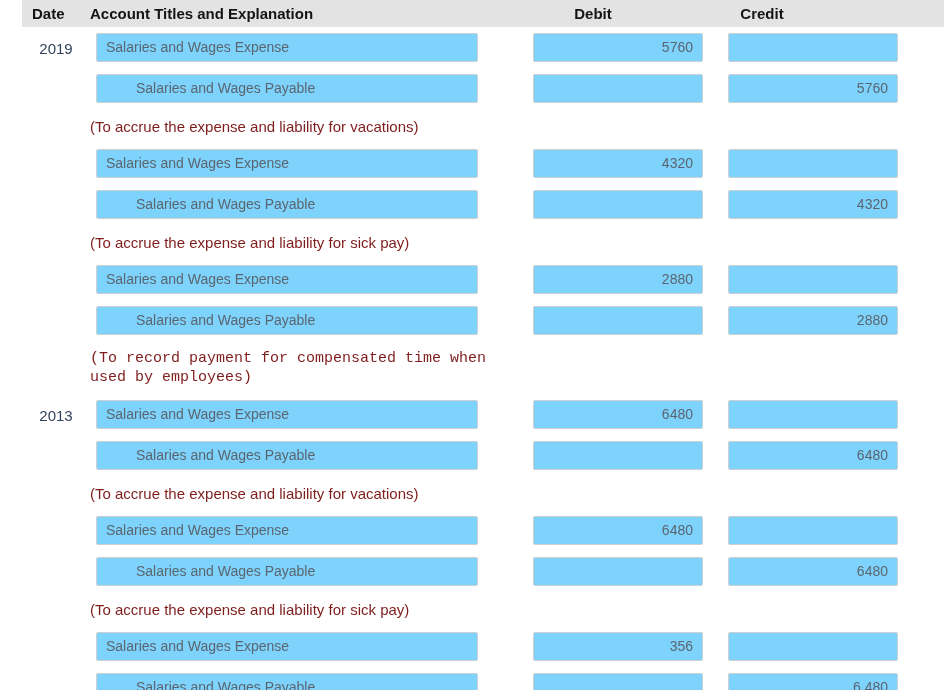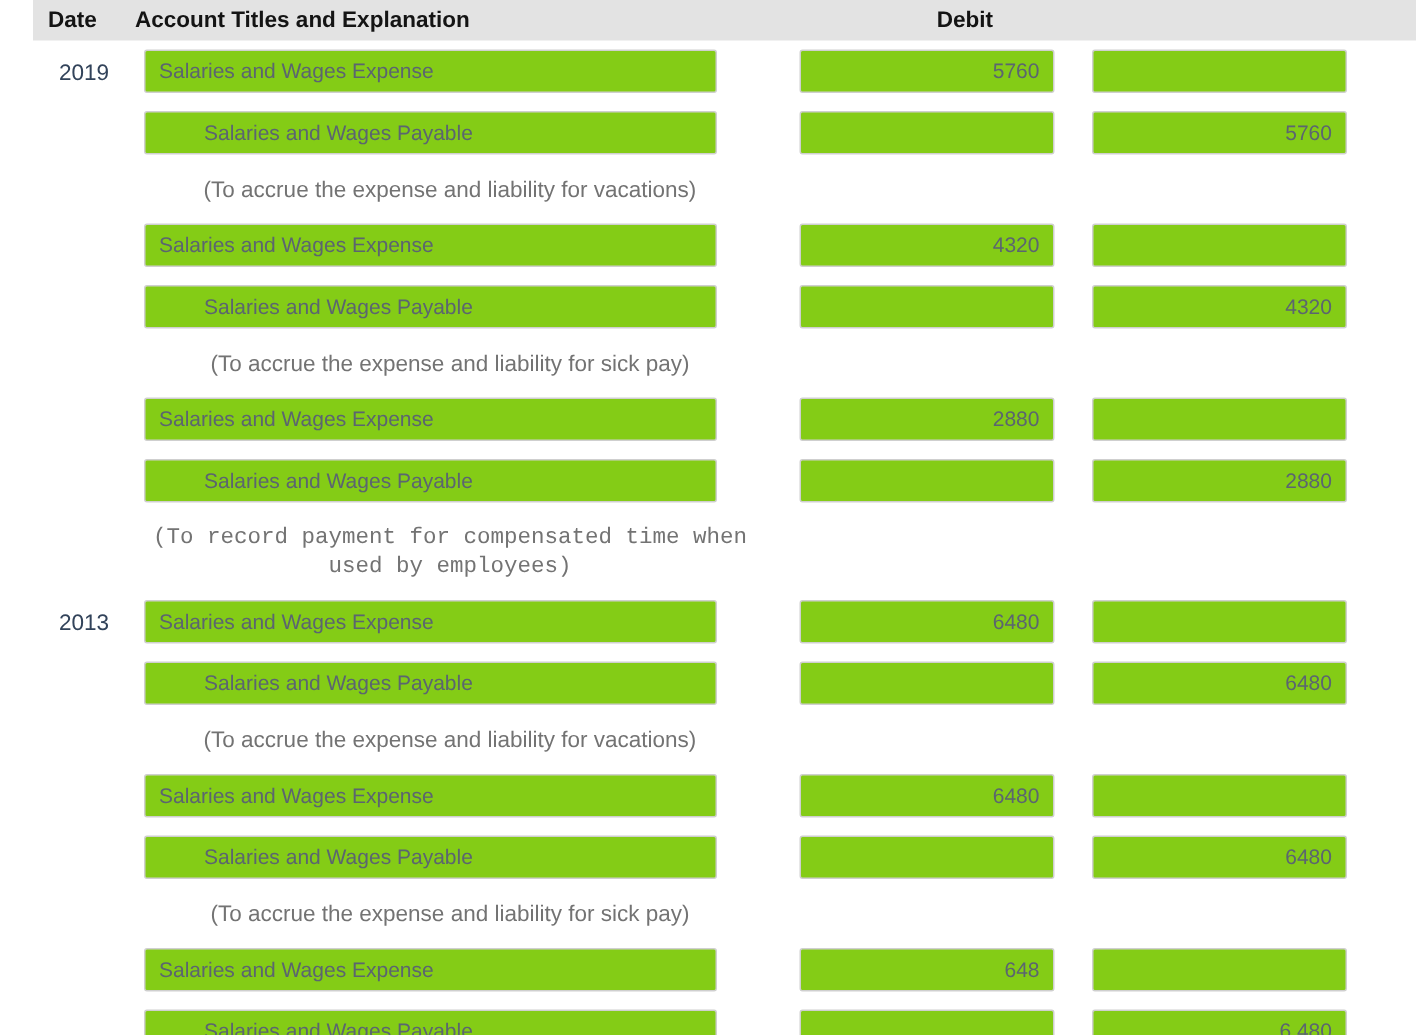--- a/index.html
+++ b/index.html
@@ -37,21 +37,21 @@
     top: 0;
     height: 27px;
     line-height: 28px;
     font-weight: bold;
     font-size: 15px;
     color: #141414;
     white-space: nowrap;
   }
   .hcell.h-date   { left: 10px;  text-align: left; }
   .hcell.h-acct   { left: 68px;  text-align: right; }
-  .hcell.h-debit  { left: 450px; width: 190px; text-align: right; }
+  .hcell.h-debit  { left: 476px; width: 190px; text-align: center; }
   .hcell.h-credit { left: 645px; width: 190px; text-align: center; }
 
   
   .jrow {
     position: absolute;
     left: 0;
     width: 944px;
     height: 31px;
   }
 
@@ -67,56 +67,56 @@
     color: #32435a;
   }
 
   .fld {
     position: absolute;
     top: 0;
     height: 29px;
     box-sizing: border-box;
     border: 1px solid #cfcfcf;
     border-radius: 2px;
-    background: #84cc16;
+    background: #7dd3fc;
     font-family: "Liberation Sans", sans-serif;
     font-size: 14px;
     color: #5b6570;
     line-height: 27px;
     padding: 0 9px;
     white-space: nowrap;
     overflow: hidden;
   }
   .fld.acct   { left: 96px;  width: 382px; text-align: left; }
   .fld.acct.indent { padding-left: 39px; }
   .fld.debit  { left: 533px; width: 170px; text-align: right; }
   .fld.credit { left: 728px; width: 170px; text-align: right; }
 
   
   .jexp {
     position: absolute;
     left: 90px;
     width: 420px;
     font-size: 15px;
-    color: #737373;
+    color: #7f1d1d;
     line-height: 19px;
-    text-align: center;
   }
 
   
 </style>
 </head>
 <body>
 
 <div id="journal-wrap">
 
   <div class="jhead">
     <div class="hcell h-date">Date</div>
     <div class="hcell h-acct">Account Titles and Explanation</div>
     <div class="hcell h-debit">Debit</div>
+    <div class="hcell h-credit">Credit</div>
   </div>
 
   <div id="rows-host">
       <div class="jrow" style="top: 33px;">
         <div class="date-label">2019</div>
         <div class="fld acct">Salaries and Wages Expense</div>
         <div class="fld debit">5760</div>
         <div class="fld credit"></div>
       </div>
       <div class="jrow" style="top: 74px;">
@@ -165,21 +165,21 @@
         <div class="fld credit"></div>
       </div>
       <div class="jrow" style="top: 557px;">
         <div class="fld acct indent">Salaries and Wages Payable</div>
         <div class="fld debit"></div>
         <div class="fld credit">6480</div>
       </div>
       <div class="jexp" style="top: 600px;">(To accrue the expense and liability for sick pay)</div>
       <div class="jrow" style="top: 632px;">
         <div class="fld acct">Salaries and Wages Expense</div>
-        <div class="fld debit">648</div>
+        <div class="fld debit">356</div>
         <div class="fld credit"></div>
       </div>
       <div class="jrow" style="top: 673px;">
         <div class="fld acct indent">Salaries and Wages Payable</div>
         <div class="fld debit"></div>
         <div class="fld credit">6,480</div>
       </div>
     </div>
 
 </div>

